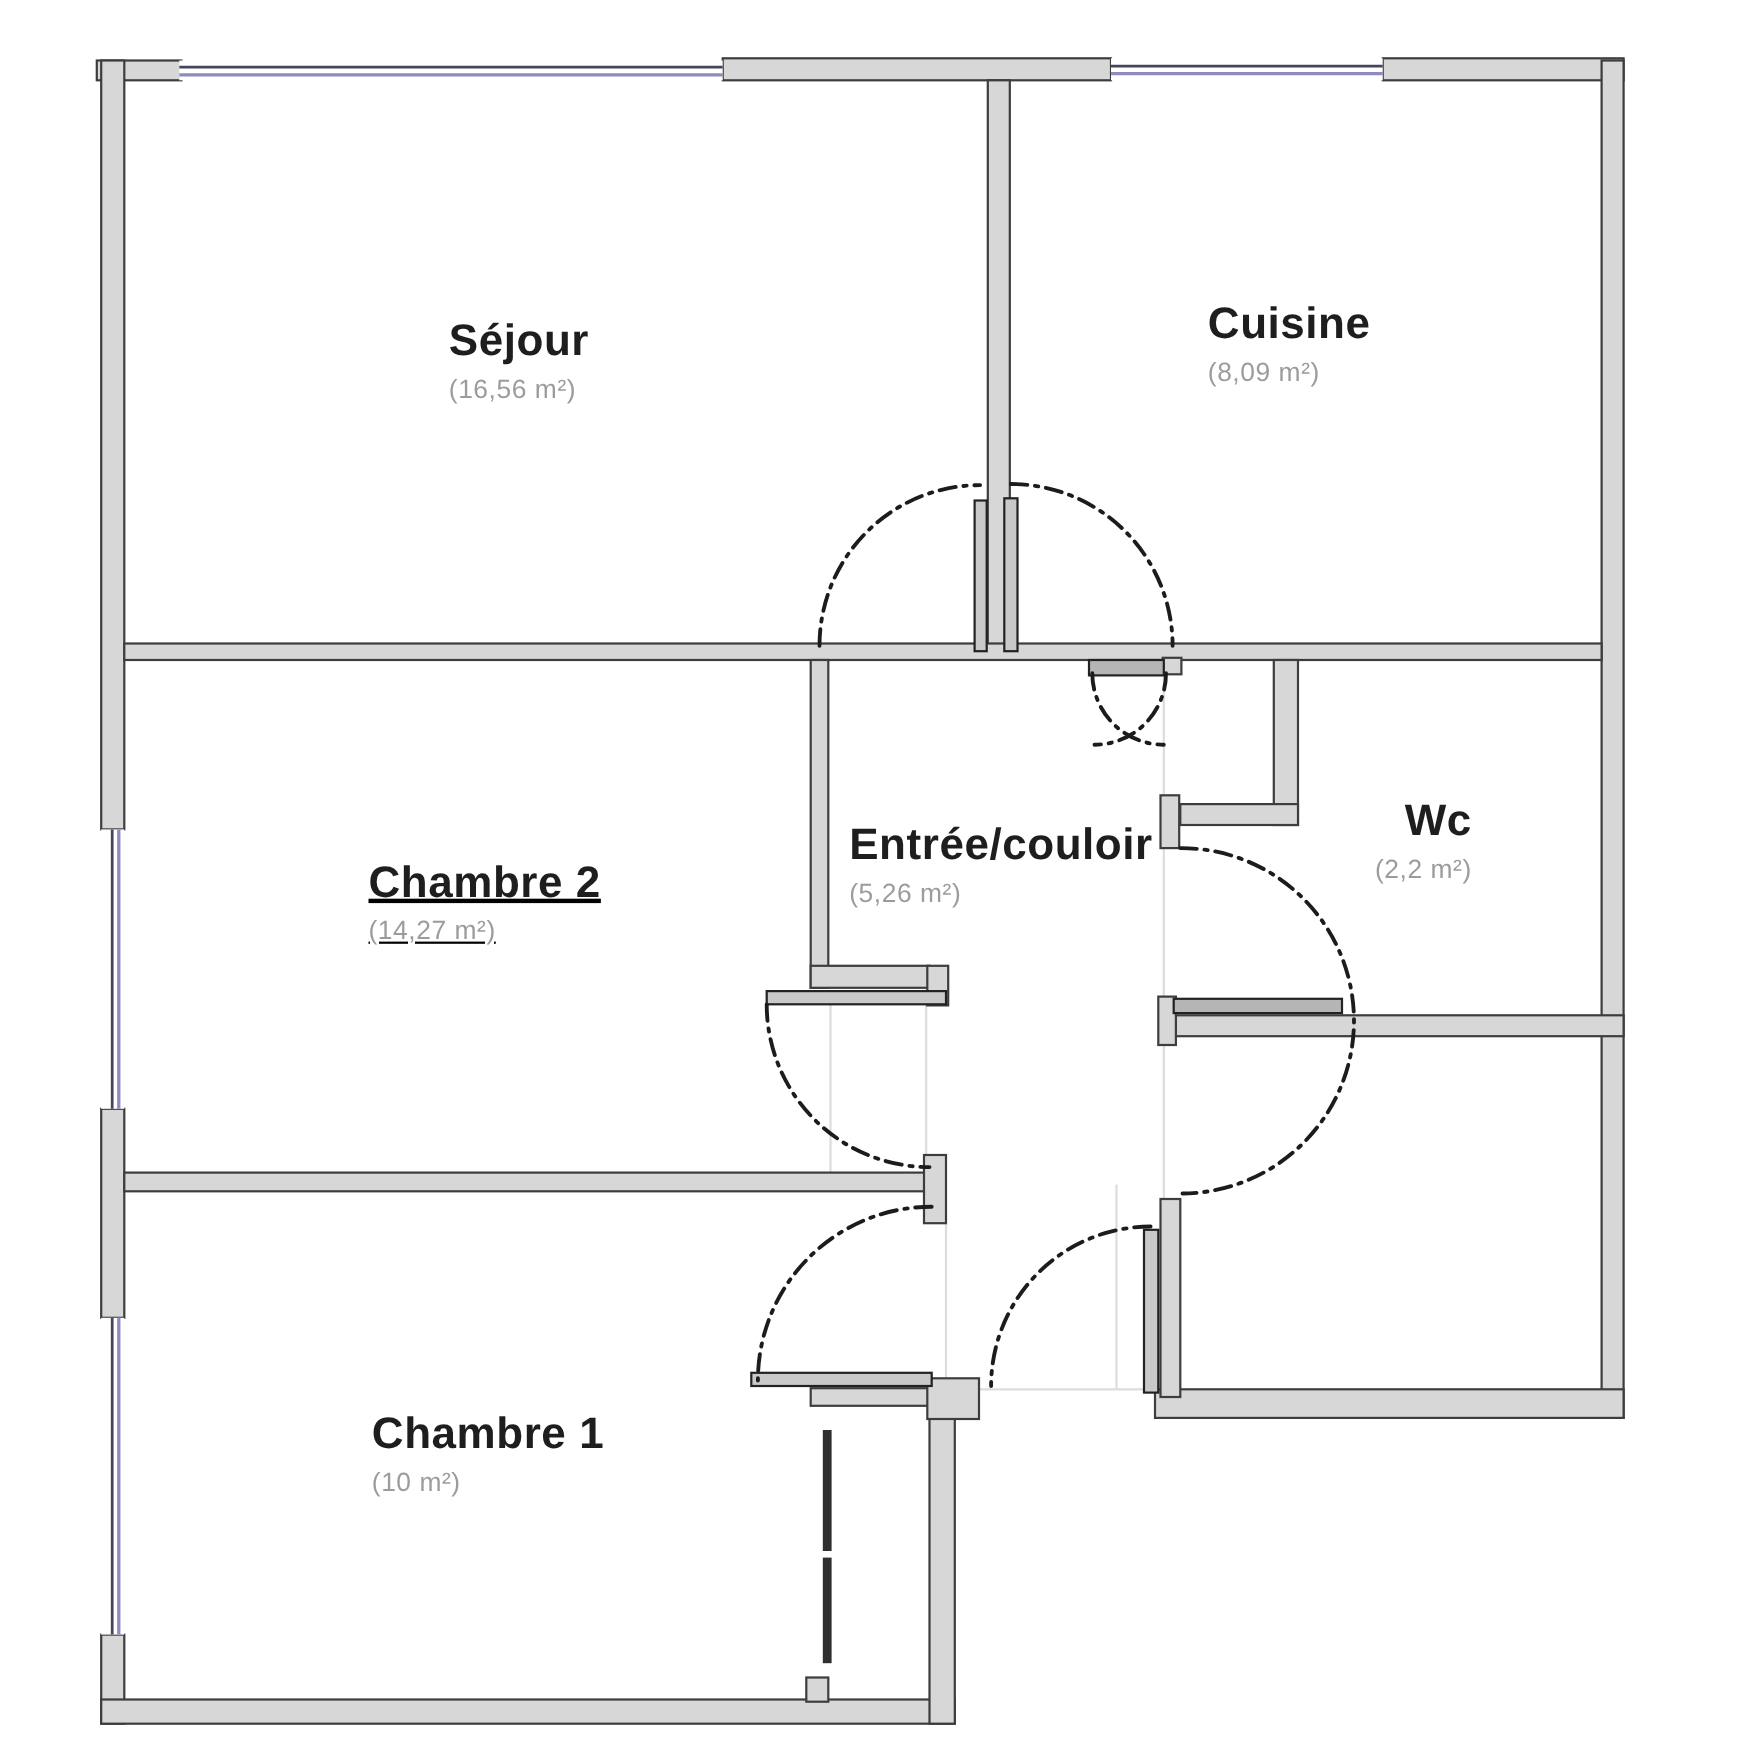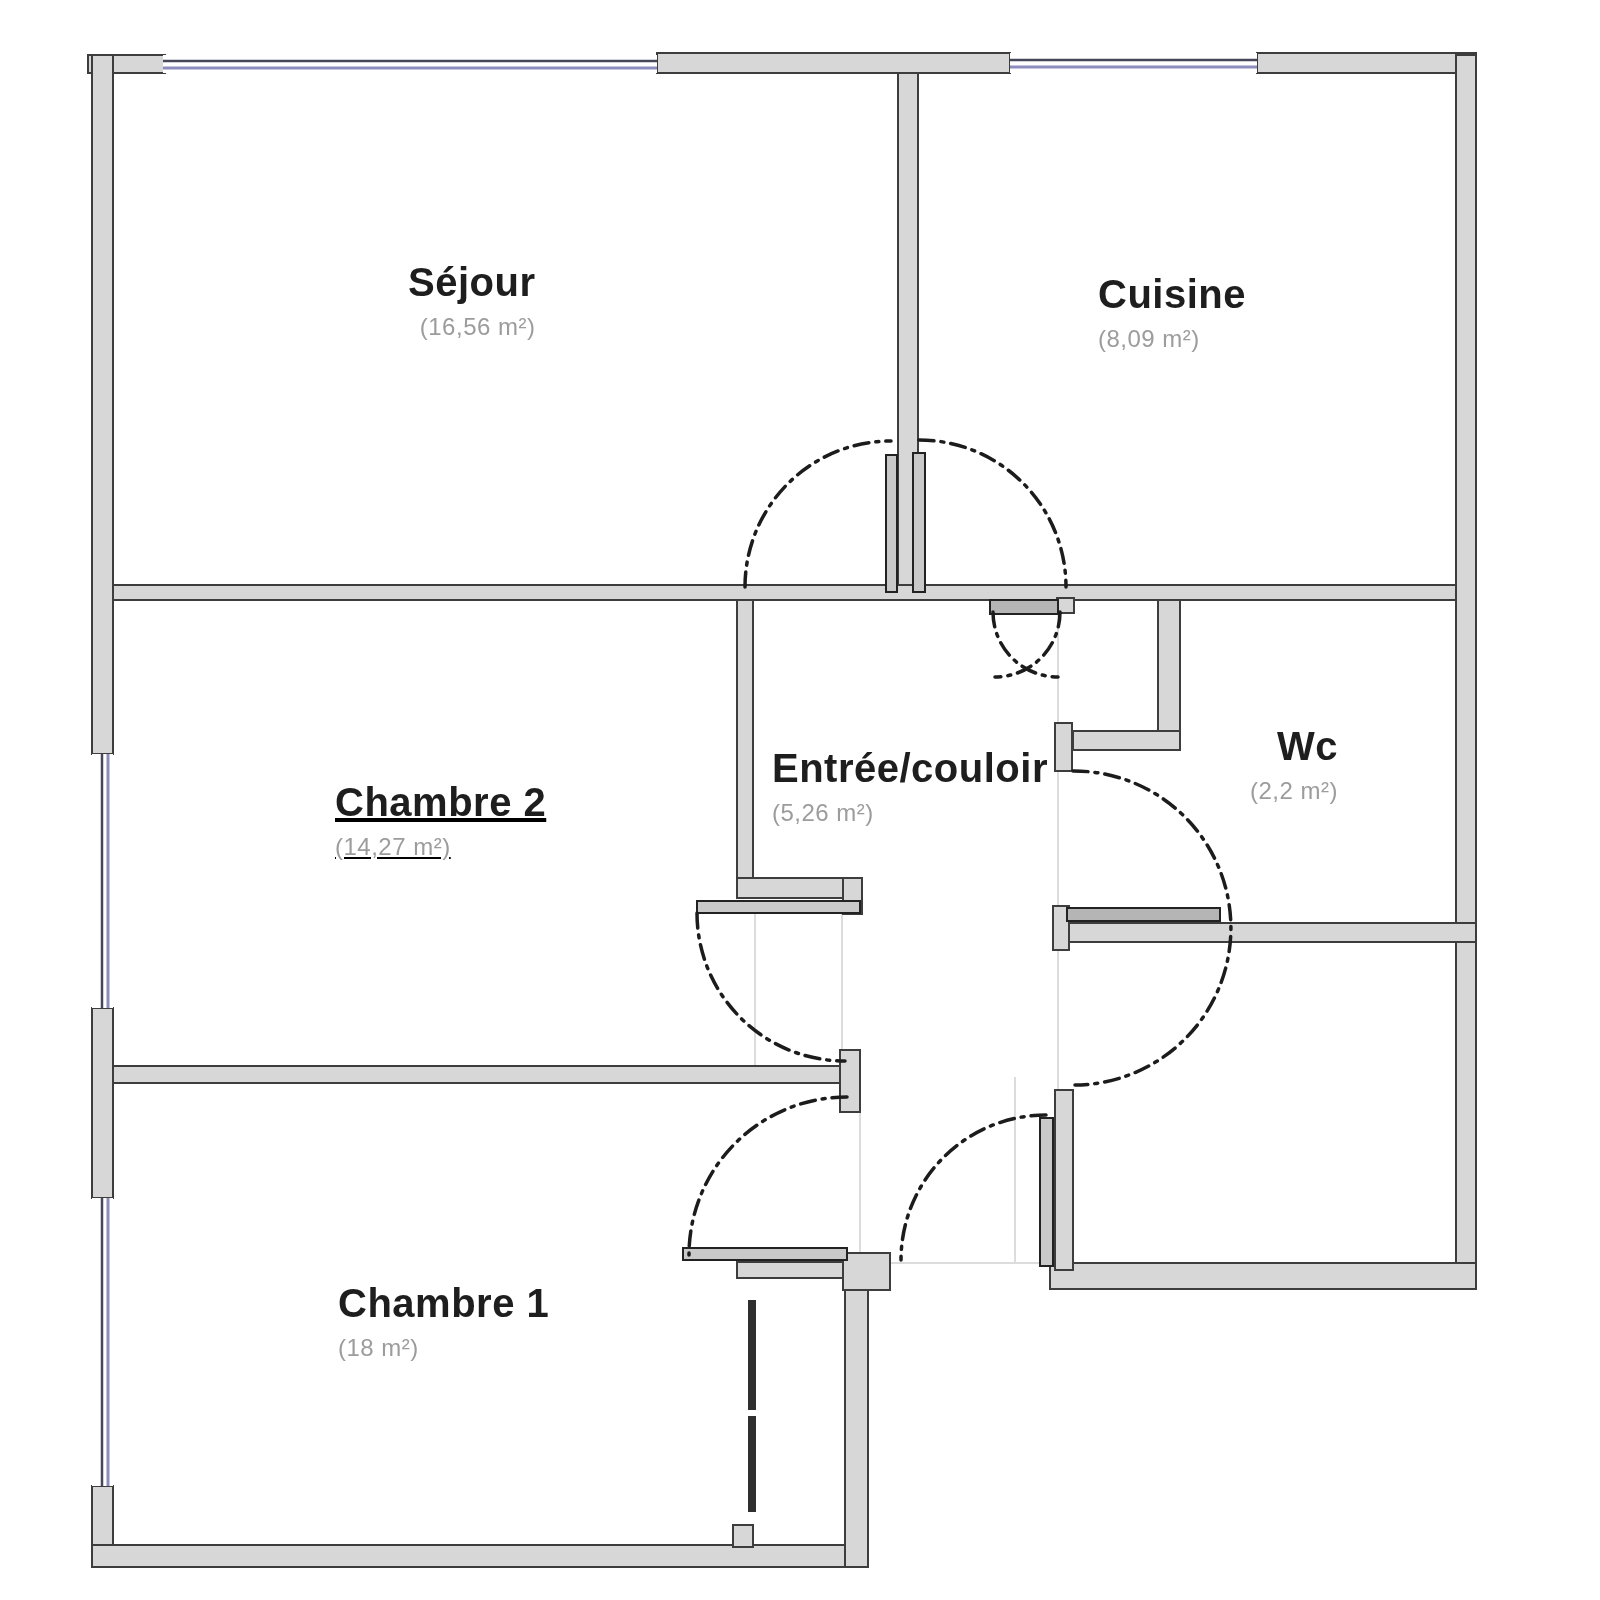--- a/index.html
+++ b/index.html
@@ -112,21 +112,21 @@
       <path class="arc" d="M919 440 A147 147 0 0 1 1066 587"></path>
       <path class="arc" d="M993 612 A65 65 0 0 0 1058 677"></path>
       <path class="arc" d="M1060 612 A65 65 0 0 1 995 677"></path>
       <path class="arc" d="M1073 771 A157 157 0 0 1 1075 1085"></path>
       <path class="arc" d="M697 913 A148 148 0 0 0 845 1061"></path>
       <path class="arc" d="M847 1097 A158 158 0 0 0 689 1255"></path>
       <path class="arc" d="M1046 1115 A145 145 0 0 0 901 1260"></path>
     </g>
   </svg>
 
-  <div class="room-label" style="left:408px;top:260px;text-align:right;">
+  <div class="room-label" style="left:408px;top:288px;">
     <div class="room-name">Séjour</div>
     <div class="room-area">(16,56 m²)</div>
   </div>
 
   <div class="room-label" style="left:1098px;top:272px;">
     <div class="room-name">Cuisine</div>
     <div class="room-area">(8,09 m²)</div>
   </div>
 
   <div class="room-label" style="left:335px;top:780px;text-decoration:underline;">
@@ -140,16 +140,16 @@
   </div>
 
   <div class="room-label" style="left:1250px;top:724px;text-align:right;">
     <div class="room-name">Wc</div>
     <div class="room-area">(2,2 m²)</div>
   </div>
 
 
   <div class="room-label" style="left:338px;top:1281px;">
     <div class="room-name">Chambre 1</div>
-    <div class="room-area">(18 m²)</div>
+    <div class="room-area">(10 m²)</div>
   </div>
 
 </div>
 
 </body></html>

